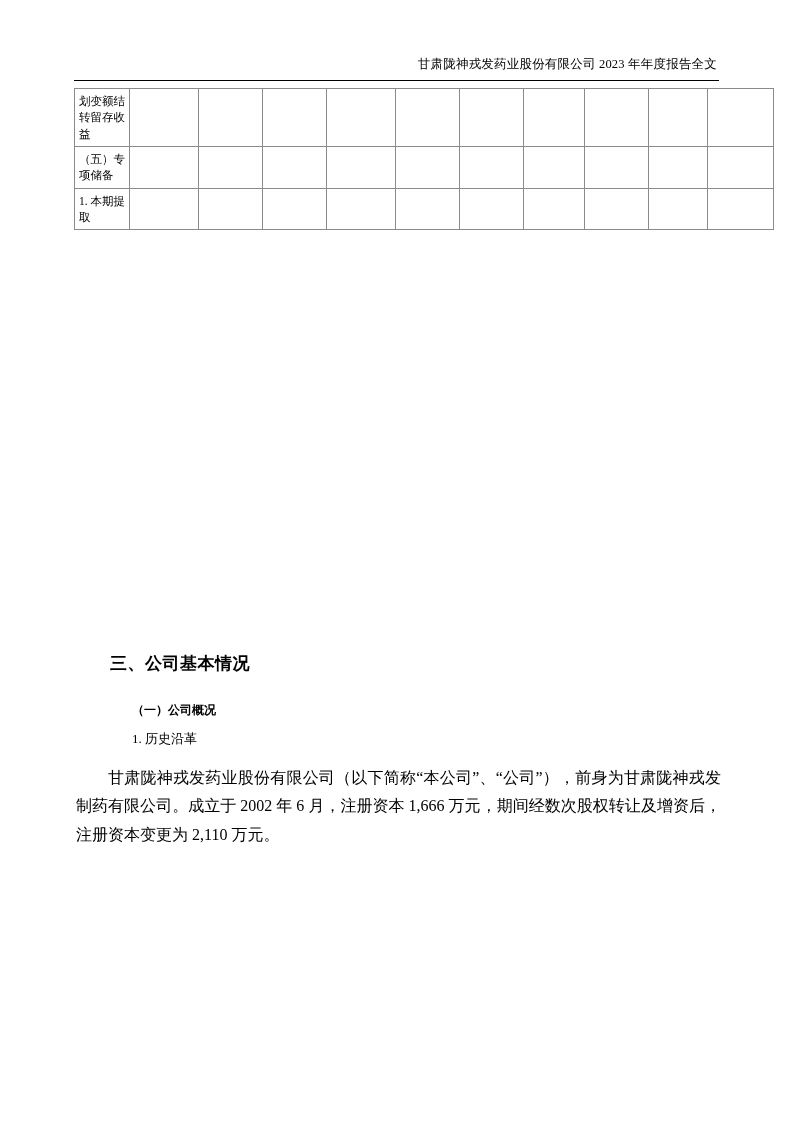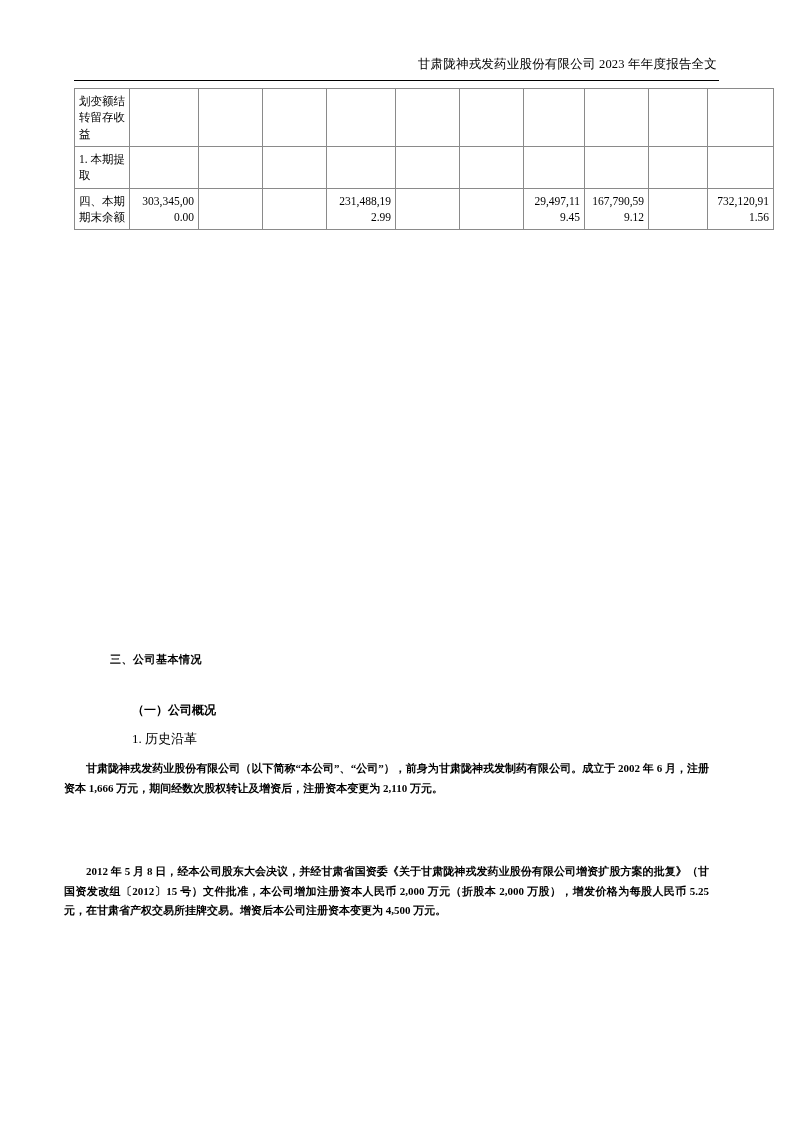--- a/index.html
+++ b/index.html
@@ -67,47 +67,46 @@
   .col8 { width: 52px; }
   .col9 { width: 55px; }
   .col10 { width: 50px; }
   .col11 { width: 57px; }
 
   h2.section {
     position: absolute;
     left: 110px;
     top: 652px;
     margin: 0;
-    font-size: 11px;
+    font-size: 17px;
     font-weight: bold;
     letter-spacing: 0.5px;
   }
   h3.subsection {
     position: absolute;
     left: 132px;
     top: 702px;
     margin: 0;
     font-size: 12px;
     font-weight: bold;
   }
   .sub-num {
     position: absolute;
     left: 132px;
     top: 730px;
     font-size: 13px;
   }
   .body-text {
     position: absolute;
-    left: 64px;
+    left: 76px;
     width: 645px;
-    font-size: 11px;
+    font-size: 16px;
     line-height: 1.78;
     text-align: justify;
     text-justify: inter-ideograph;
-    font-weight: bold;
   }
   .p1 { top: 748px; }
   .p2 { top: 790px; }
   .p3 { top: 851px; }
   .p4 { top: 912px; }
   .indent {
     text-indent: 2em;
   }
   .page-number {
     position: absolute;
@@ -135,51 +134,50 @@
           <td class="num col4"></td>
           <td class="num col5"></td>
           <td class="num col6"></td>
           <td class="num col7"></td>
           <td class="num col8"></td>
           <td class="num col9"></td>
           <td class="num col10"></td>
           <td class="num col11"></td>
         </tr>
         <tr>
+          <td class="label">（五）专项储备</td>
+          <td class="num"></td>
+          <td class="num"></td>
+          <td class="num"></td>
+          <td class="num"></td>
+          <td class="num"></td>
+          <td class="num"></td>
+          <td class="num"></td>
+          <td class="num"></td>
+          <td class="num"></td>
+          <td class="num"></td>
+        </tr>
+        <tr>
           <td class="label">1. 本期提取</td>
           <td class="num"></td>
           <td class="num"></td>
           <td class="num"></td>
           <td class="num"></td>
           <td class="num"></td>
           <td class="num"></td>
           <td class="num"></td>
           <td class="num"></td>
           <td class="num"></td>
           <td class="num"></td>
         </tr>
-        <tr>
-          <td class="label">四、本期期末余额</td>
-          <td class="num">303,345,000.00</td>
-          <td class="num"></td>
-          <td class="num"></td>
-          <td class="num">231,488,192.99</td>
-          <td class="num"></td>
-          <td class="num"></td>
-          <td class="num">29,497,119.45</td>
-          <td class="num">167,790,599.12</td>
-          <td class="num"></td>
-          <td class="num">732,120,911.56</td>
-        </tr>
       </tbody>
     </table>
   </div>
 
   <h2 class="section">三、公司基本情况</h2>
   <h3 class="subsection">（一）公司概况</h3>
   <div class="sub-num">1. 历史沿革</div>
 
   <p class="body-text p1 indent">甘肃陇神戎发药业股份有限公司（以下简称“本公司”、“公司”），前身为甘肃陇神戎发制药有限公司。成立于 2002 年 6 月，注册资本 1,666 万元，期间经数次股权转让及增资后，注册资本变更为 2,110 万元。</p>
-  <p class="body-text p3 indent">2012 年 5 月 8 日，经本公司股东大会决议，并经甘肃省国资委《关于甘肃陇神戎发药业股份有限公司增资扩股方案的批复》（甘国资发改组〔2012〕15 号）文件批准，本公司增加注册资本人民币 2,000 万元（折股本 2,000 万股），增发价格为每股人民币 5.25 元，在甘肃省产权交易所挂牌交易。增资后本公司注册资本变更为 4,500 万元。</p>
 
   <div class="page-number">104</div>
 
 </div>
 
 </body></html>

